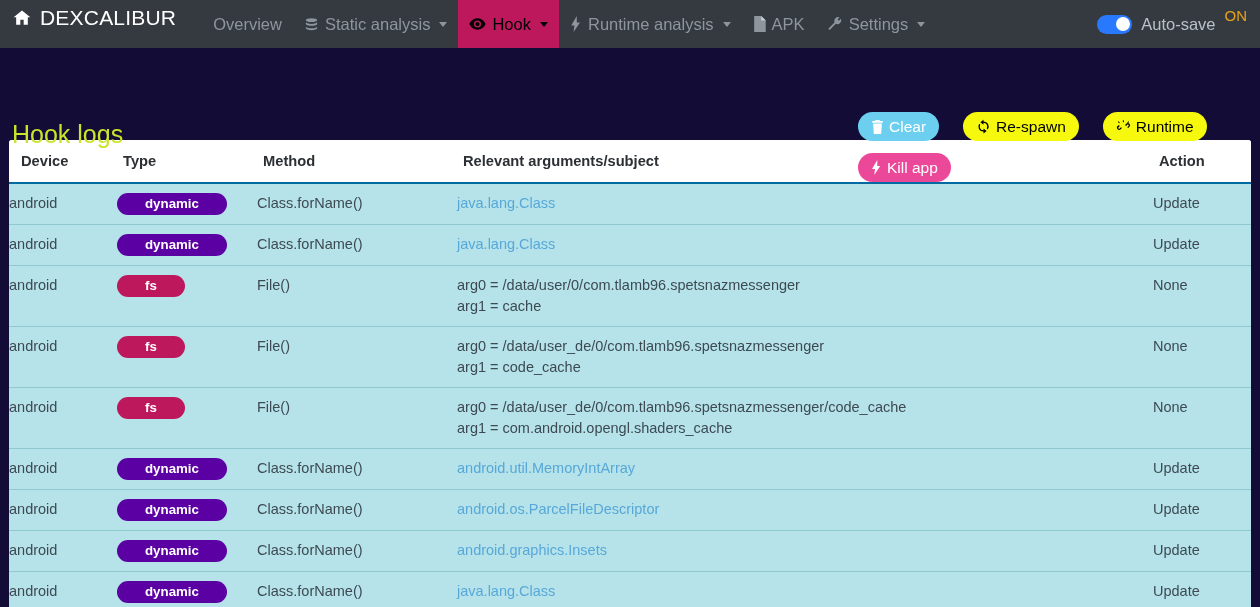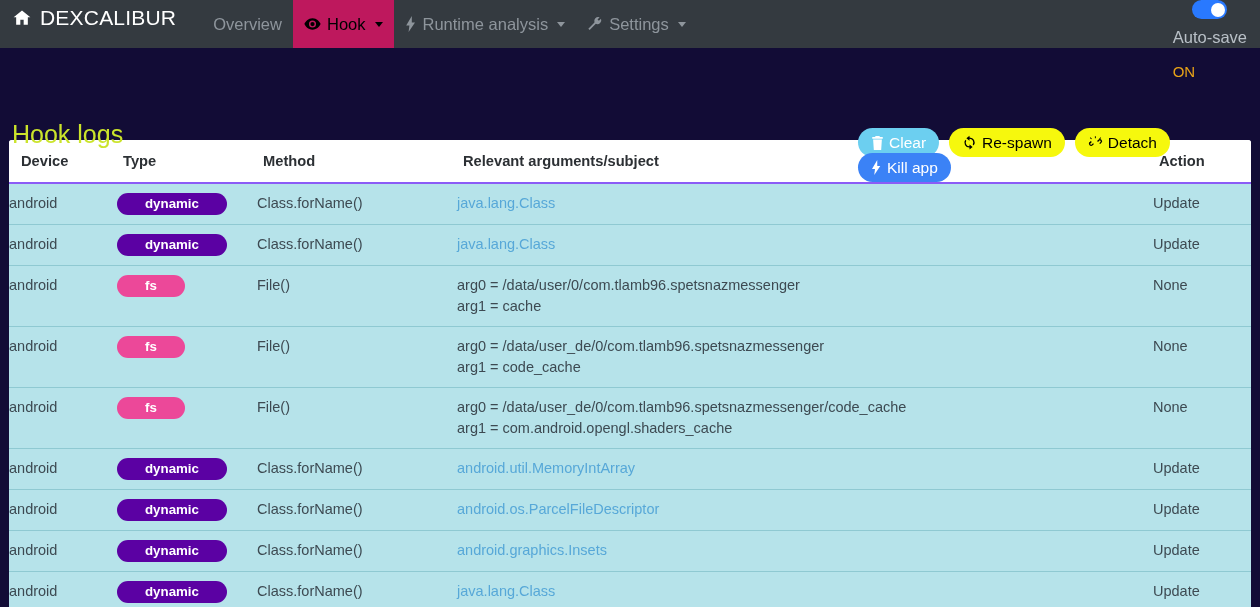--- a/index.html
+++ b/index.html
@@ -60,21 +60,20 @@
     border-top: 5px solid currentColor;
     margin-left: 3px;
     display: inline-block;
   }
   .nav-right {
     margin-left: auto;
     display: flex;
     align-items: center;
     gap: 9px;
     padding-right: 13px;
-    flex-direction: column;
   }
   .toggle {
     width: 35px; height: 19px;
     background: #2979ff;
     border-radius: 10px;
     position: relative;
     cursor: pointer;
     flex: none;
   }
   .toggle::after {
@@ -97,22 +96,21 @@
     position: absolute;
     left: 12px; top: 72px;
     color: #cbe42b;
     font-size: 25px;
     font-weight: 400;
   }
   .actions-row1 {
     position: absolute;
     left: 858px; top: 64px;
     display: flex;
-    gap: 10px;
-    margin-top: 16px;
+    gap: 24px;
   }
   .actions-row2 {
     position: absolute;
     left: 858px; top: 105px;
     display: flex;
     gap: 10px;
   }
   .btn {
     display: inline-flex;
     align-items: center;
@@ -122,42 +120,42 @@
     padding: 5px 13px;
     font-size: 15.5px;
     font-family: "Liberation Sans", sans-serif;
     line-height: 1.25;
     cursor: pointer;
     white-space: nowrap;
   }
   .btn svg { display: block; }
   .btn-clear   { background: #6ccff0; color: #ffffff; }
   .btn-yellow  { background: #f6f80d; color: #000000; }
-  .btn-kill    { background: #3b82f6; color: #ffffff; }
+  .btn-kill    { background: #ec4899; color: #ffffff; }
 
   
   .table-wrap {
     margin: 0 9px;
     background: #ffffff;
     border-radius: 3px;
     overflow: hidden;
   }
   table {
     width: 100%;
     border-collapse: collapse;
     font-size: 14.5px;
   }
   thead th {
     background: #ffffff;
     color: #2c3034;
     text-align: left;
     font-weight: bold;
     font-size: 14.7px;
     padding: 13px 10px 13px 6px;
-    border-bottom: 2px solid #8b5cf6;
+    border-bottom: 2px solid #0369a1;
   }
   thead th:first-child { padding-left: 12px; }
   tbody tr { background: #b6e3ea; }
   tbody td {
     color: #3d4a52;
     padding: 9px 10px 9px 0;
     border-top: 1px solid #8fc9d2;
     vertical-align: top;
     line-height: 1.45;
   }
@@ -172,21 +170,21 @@
   .badge {
     display: inline-block;
     border-radius: 11px;
     color: #ffffff;
     font-size: 13.3px;
     font-weight: bold;
     padding: 3px 28px;
     line-height: 1.2;
   }
   .badge-dynamic { background: #5b01a3; }
-  .badge-fs      { background: #ec4899; text-align: right; }
+  .badge-fs      { background: #be185d; text-align: right; }
 
   .link {
     color: #57a8d8;
     text-decoration: none;
     cursor: pointer;
   }
   .argline { display: block; white-space: nowrap; }
 </style>
 </head>
 <body>
@@ -200,20 +198,31 @@
     </span>
     <span>DEXCALIBUR</span>
   </div>
 
   <div class="nav-items">
 
     <a class="nav-link">
       <span>Overview</span>
     </a>
 
+    <a class="nav-link">
+      <span class="ico">
+        <svg width="15" height="15" viewBox="0 0 24 24" fill="#8e959c" aria-hidden="true">
+          <ellipse cx="12" cy="5" rx="9" ry="3"></ellipse>
+          <path d="M3 8c0 1.7 4 3 9 3s9-1.3 9-3v3c0 1.7-4 3-9 3s-9-1.3-9-3z"></path>
+          <path d="M3 15c0 1.7 4 3 9 3s9-1.3 9-3v3c0 1.7-4 3-9 3s-9-1.3-9-3z"></path>
+        </svg>
+      </span>
+      <span>Static analysis</span>
+      <i class="caret"></i>
+    </a>
 
     <a class="nav-link active">
       <span class="ico">
         <svg width="17" height="14" viewBox="0 0 24 18" fill="#000000" aria-hidden="true">
           <path d="M12 1C6 1 1.7 6 0.6 9c1.1 3 5.4 8 11.4 8s10.3-5 11.4-8C22.3 6 18 1 12 1zm0 13a5 5 0 110-10 5 5 0 010 10z"></path>
           <circle cx="12" cy="9" r="3"></circle>
         </svg>
       </span>
       <span>Hook</span>
       <i class="caret"></i>
@@ -222,20 +231,29 @@
     <a class="nav-link">
       <span class="ico">
         <svg width="12" height="16" viewBox="0 0 12 20" fill="#8e959c" aria-hidden="true">
           <path d="M7 0 0 12h4l-1 8 8-12H7z"></path>
         </svg>
       </span>
       <span>Runtime analysis</span>
       <i class="caret"></i>
     </a>
 
+    <a class="nav-link">
+      <span class="ico">
+        <svg width="13" height="16" viewBox="0 0 14 18" fill="#8e959c" aria-hidden="true">
+          <path d="M1 0h8l5 5v13H1z"></path>
+          <path d="M9 0l5 5H9z" fill="#c9ced3"></path>
+        </svg>
+      </span>
+      <span>APK</span>
+    </a>
 
     <a class="nav-link">
       <span class="ico">
         <svg width="16" height="16" viewBox="0 0 24 24" fill="#8e959c" aria-hidden="true">
           <path d="M21 4a6 6 0 01-7.8 7.8L4 21l-2-2 9.2-9.2A6 6 0 0119 2l-3.2 3.2 2 2L21 4z"></path>
         </svg>
       </span>
       <span>Settings</span>
       <i class="caret"></i>
     </a>
@@ -272,21 +290,21 @@
     </button>
 
     <button class="btn btn-yellow">
       <span>
         <svg width="15" height="15" viewBox="0 0 24 24" fill="#000000" aria-hidden="true">
           <path d="M9.5 14.5l-2 2a3.5 3.5 0 01-5-5l2-2 1.5 1.5-2 2a1.4 1.4 0 002 2l2-2z"></path>
           <path d="M14.5 9.5l2-2a3.5 3.5 0 015 5l-2 2-1.5-1.5 2-2a1.4 1.4 0 00-2-2l-2 2z"></path>
           <path d="M11 2h1.5v3H11zM2 11v1.5h3V11zM4 3.6l2.2 2.2-1 1L3 4.6zM20 3.6l-2.2 2.2 1 1L21 4.6z"></path>
         </svg>
       </span>
-      <span>Detach</span>
+      <span>Runtime</span>
     </button>
   </div>
 
   <div class="actions-row2">
     <button class="btn btn-kill">
       <span>
         <svg width="11" height="15" viewBox="0 0 12 20" fill="#ffffff" aria-hidden="true">
           <path d="M7 0 0 12h4l-1 8 8-12H7z"></path>
         </svg>
       </span>

